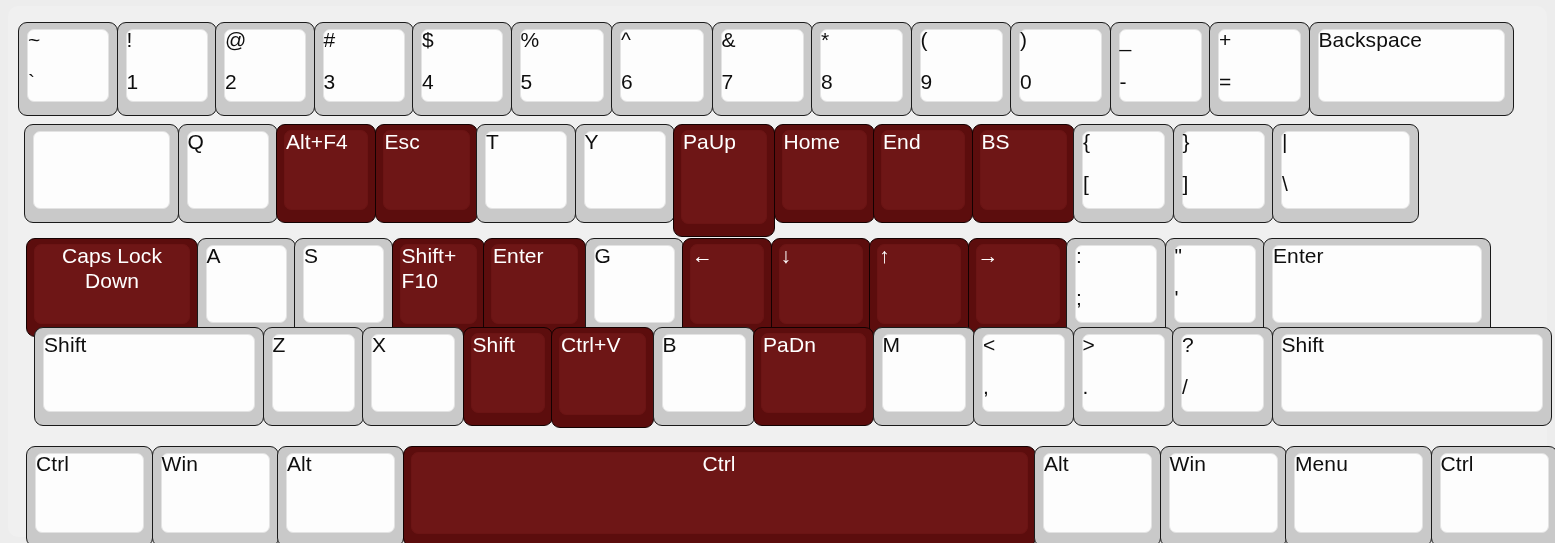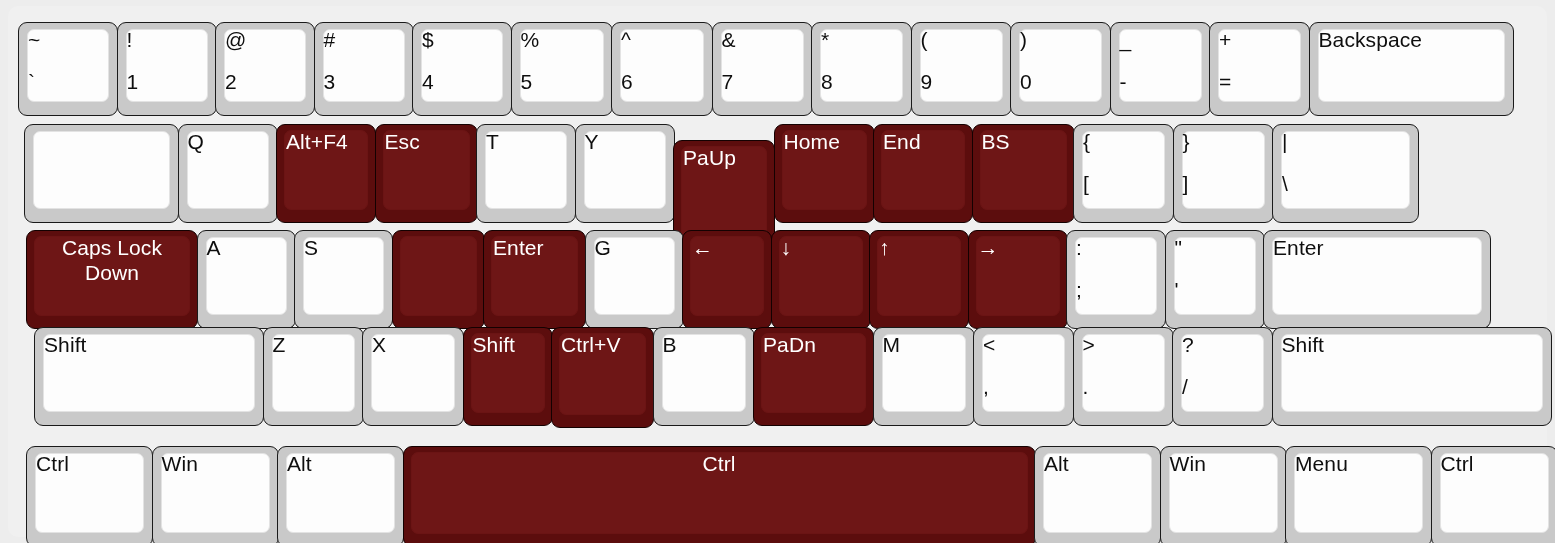--- a/index.html
+++ b/index.html
@@ -210,21 +210,21 @@
             <div class="lbl">Esc</div>
           </div>
           <div class="key normal" style="width: 100px; height: 99px;">
             <div class="cap"></div>
             <div class="lbl">T</div>
           </div>
           <div class="key normal" style="width: 100px; height: 99px;">
             <div class="cap"></div>
             <div class="lbl">Y</div>
           </div>
-          <div class="key hot" style="width: 102px; height: 113px; margin-top: 16px;">
+          <div class="key hot" style="width: 102px; height: 113px;">
             <div class="cap"></div>
             <div class="lbl">PaUp</div>
           </div>
           <div class="key hot" style="width: 101px; height: 99px;">
             <div class="cap"></div>
             <div class="lbl">Home</div>
           </div>
           <div class="key hot" style="width: 100px; height: 99px;">
             <div class="cap"></div>
             <div class="lbl">End</div>
@@ -242,36 +242,38 @@
             <div class="cap"></div>
             <div class="lbl">}</div>
             <div class="lbl2">]</div>
           </div>
           <div class="key normal" style="width: 147px; height: 99px;">
             <div class="cap"></div>
             <div class="lbl">|</div>
             <div class="lbl2">\</div>
           </div>
         </div>
-        <div class="kb-row" style="top: 224px; left: 18px; height: 99px;">
+        <div class="kb-row" style="top: 232px; left: 18px; height: 99px;">
           <div class="key hot" style="width: 172px; height: 99px;">
             <div class="cap"></div>
             <div class="lbl center">Caps Lock
 Down</div>
           </div>
           <div class="key normal" style="width: 99px; height: 99px;">
             <div class="cap"></div>
             <div class="lbl">A</div>
           </div>
           <div class="key normal" style="width: 99px; height: 99px;">
             <div class="cap"></div>
             <div class="lbl">S</div>
           </div>
           <div class="key hot" style="width: 93px; height: 99px;">
             <div class="cap"></div>
+            <div class="lbl">Shift+
+F10</div>
           </div>
           <div class="key hot" style="width: 103px; height: 99px;">
             <div class="cap"></div>
             <div class="lbl">Enter</div>
           </div>
           <div class="key normal" style="width: 99px; height: 99px;">
             <div class="cap"></div>
             <div class="lbl">G</div>
           </div>
           <div class="key hot" style="width: 90px; height: 99px;">

